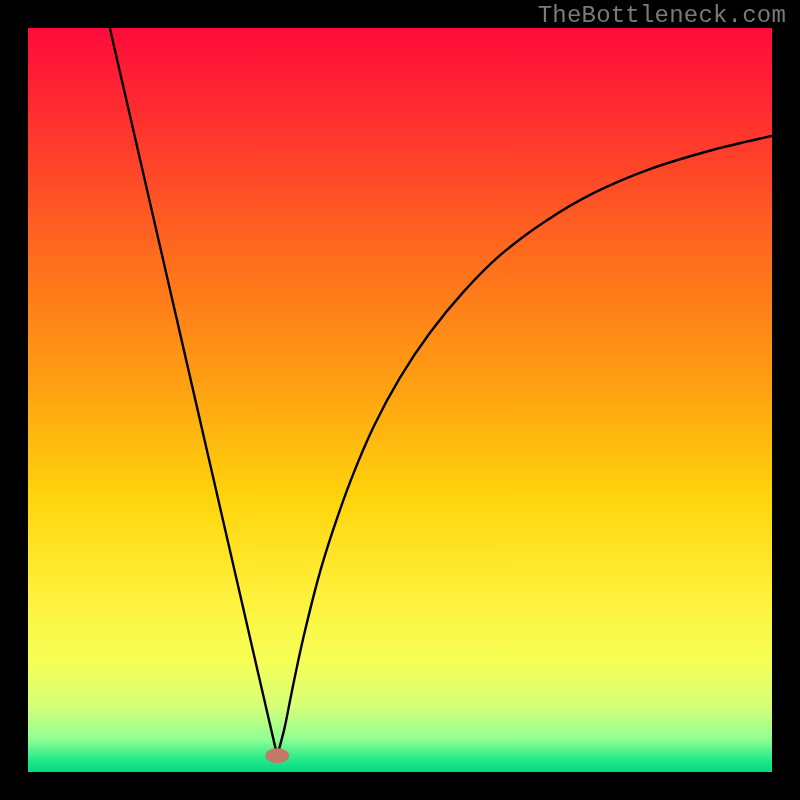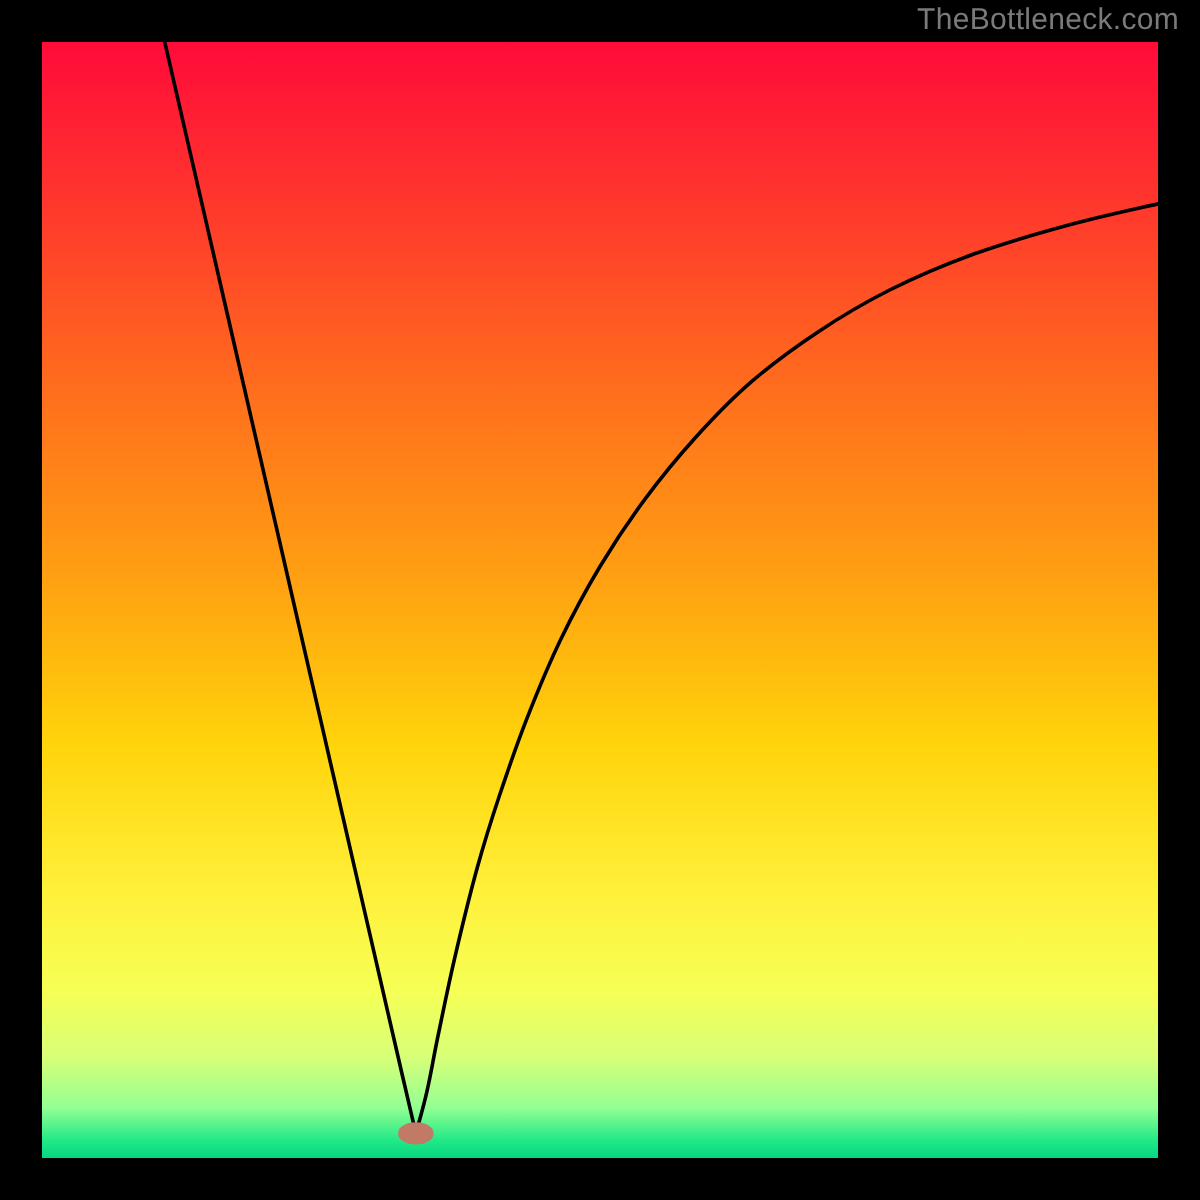--- a/index.html
+++ b/index.html
@@ -15,25 +15,25 @@
     position: relative;
     width: 800px;
     height: 800px;
     background: #000;
   }
   .watermark {
     position: absolute;
     top: 2px;
     right: 14px;
     color: #7a7a7a;
-    font-size: 20px;
+    font-size: 24px;
     font-weight: 500;
     letter-spacing: 0.2px;
     z-index: 10;
-    font-family: Liberation Sans, sans-serif;
+    font-family: Liberation Mono, monospace;
   }
   .plot-wrap {
     position: absolute;
     left: 28px;
     top: 28px;
     width: 744px;
     height: 744px;
   }
   svg.plot {
     display: block;

